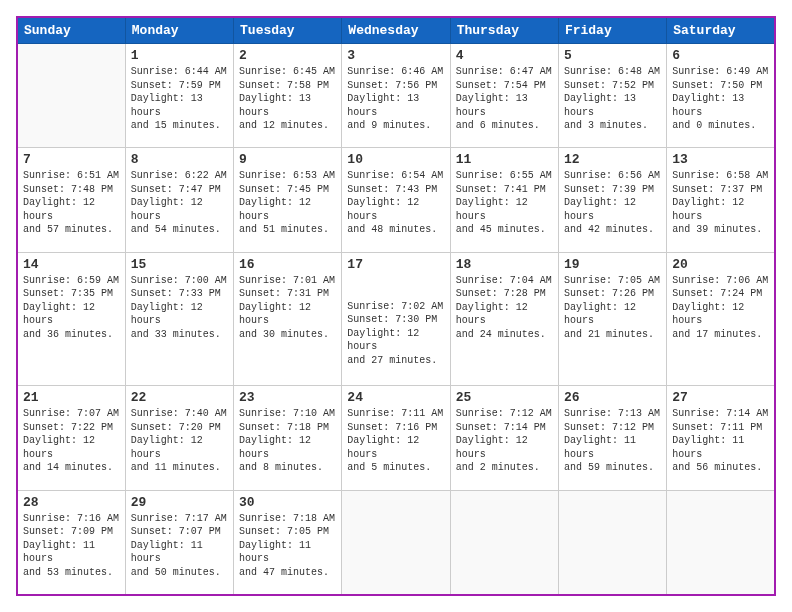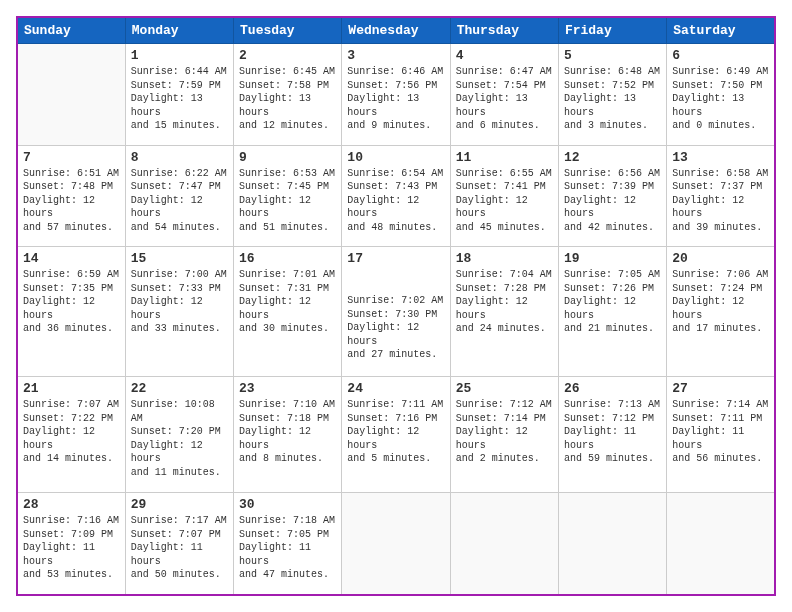--- a/index.html
+++ b/index.html
@@ -251,21 +251,21 @@
         <tr>
           <td>
             <span class="day-num">21</span>
             <div class="cell-text" style="white-space: pre-line;">Sunrise: 7:07 AM
 Sunset: 7:22 PM
 Daylight: 12 hours
 and 14 minutes.</div>
           </td>
           <td>
             <span class="day-num">22</span>
-            <div class="cell-text" style="white-space: pre-line;">Sunrise: 10:08 AM
+            <div class="cell-text" style="white-space: pre-line;">Sunrise: 7:40 AM
 Sunset: 7:20 PM
 Daylight: 12 hours
 and 11 minutes.</div>
           </td>
           <td>
             <span class="day-num">23</span>
             <div class="cell-text" style="white-space: pre-line;">Sunrise: 7:10 AM
 Sunset: 7:18 PM
 Daylight: 12 hours
 and 8 minutes.</div>

